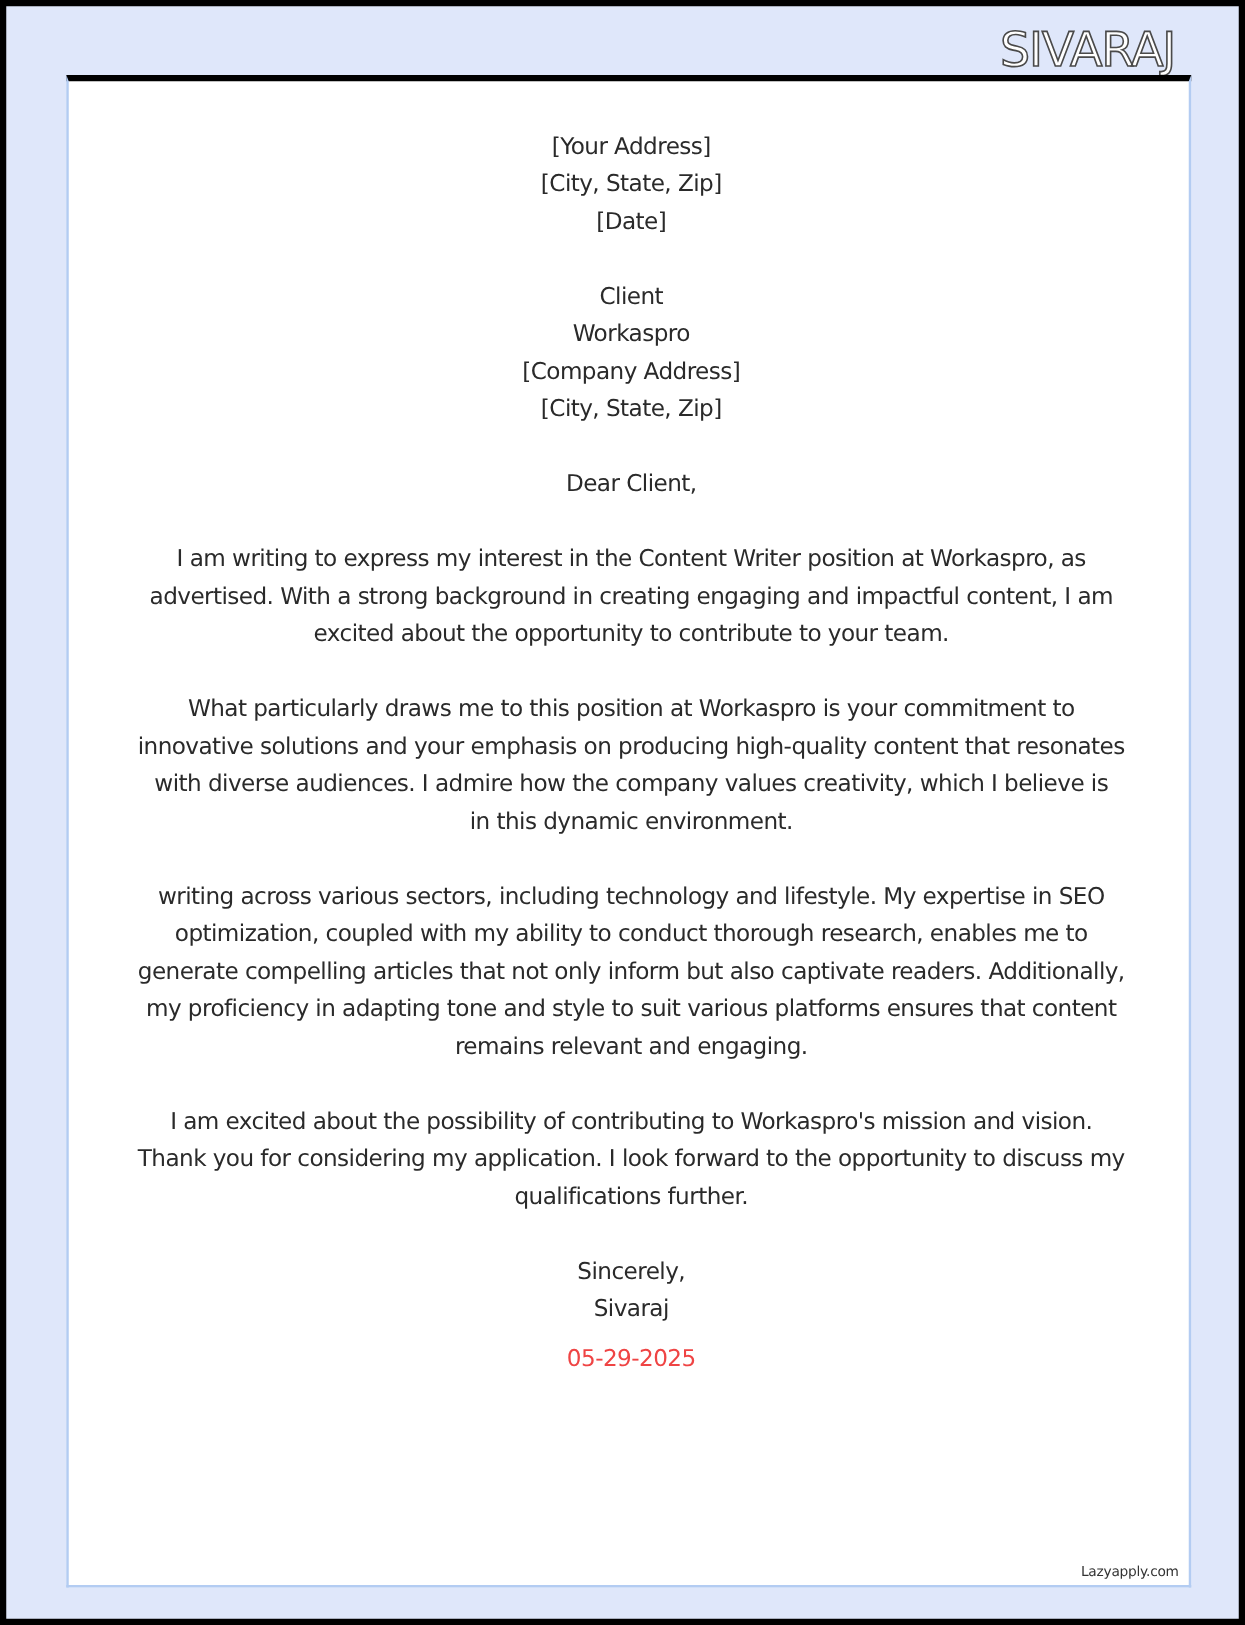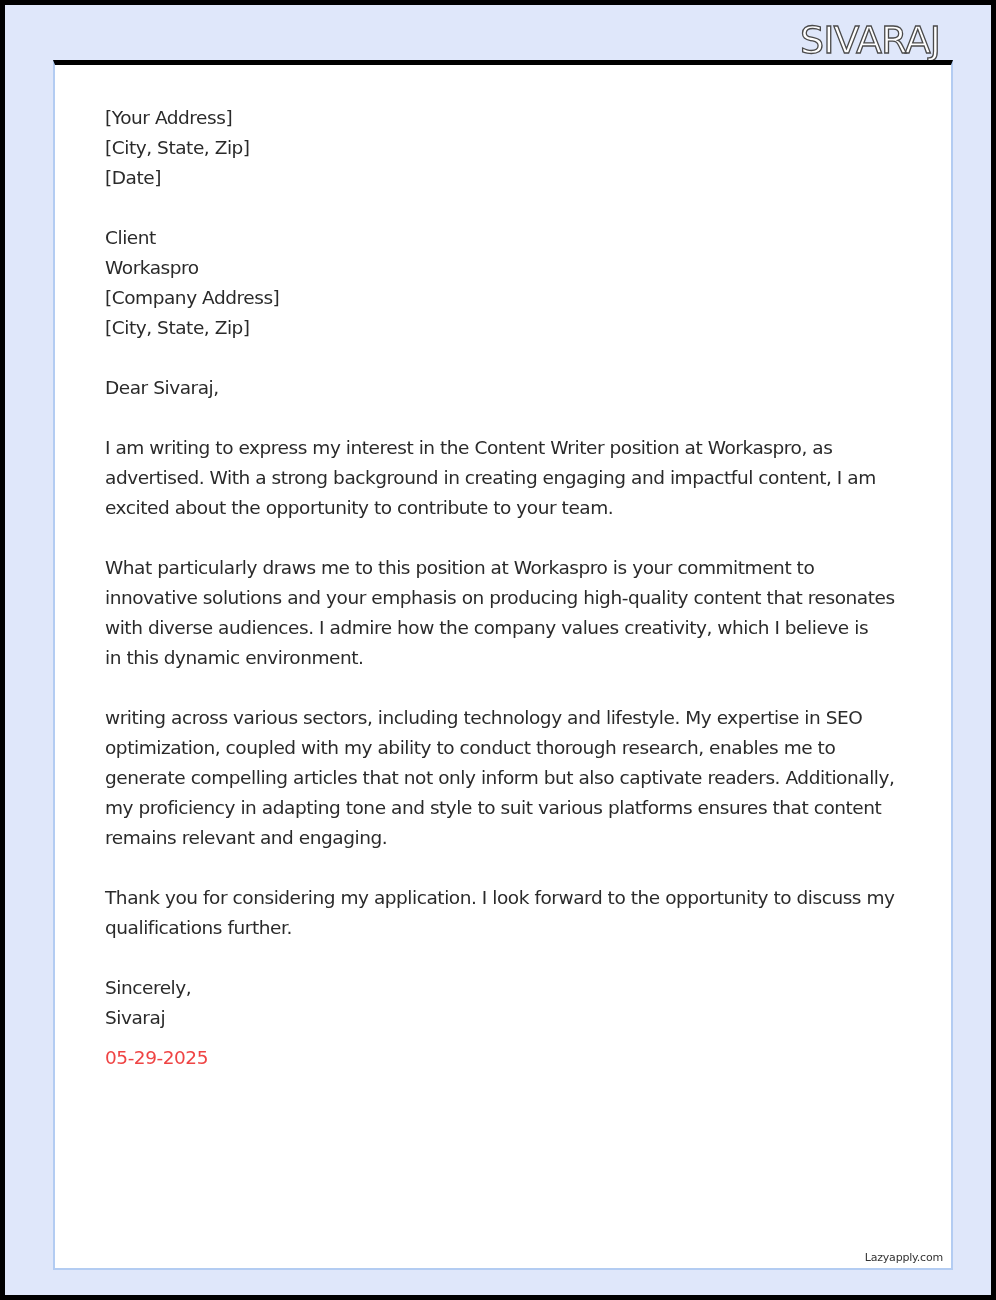--- a/index.html
+++ b/index.html
@@ -39,20 +39,21 @@
       left: 48px;
       top: 55px;
       width: 896px;
       height: 1203px;
       background: #ffffff;
       border-left: 2px solid #b3ccf2;
       border-right: 2px solid #b3ccf2;
       border-bottom: 2px solid #b3ccf2;
       border-top: 5px solid #000000;
       box-sizing: content-box;
+      text-align: center;
     }
     .letter {
       position: absolute;
       left: 50px;
       top: 38px;
       width: 800px;
       font-size: 18.5px;
       line-height: 30px;
       color: #2a2a2a;
       letter-spacing: -0.45px;
@@ -104,21 +105,21 @@
       </div>
 
       <div class="block">
         <span class="line">Client</span>
         <span class="line">Workaspro</span>
         <span class="line">[Company Address]</span>
         <span class="line">[City, State, Zip]</span>
       </div>
 
       <div class="block">
-        <span class="line">Dear Sivaraj,</span>
+        <span class="line">Dear Client,</span>
       </div>
 
       <p class="para">
         <span class="line">I am writing to express my interest in the Content Writer position at Workaspro, as</span>
         <span class="line">advertised. With a strong background in creating engaging and impactful content, I am</span>
         <span class="line">excited about the opportunity to contribute to your team.</span>
       </p>
 
       <p class="para">
         <span class="line">What particularly draws me to this position at Workaspro is your commitment to</span>
@@ -129,20 +130,21 @@
 
       <p class="para">
         <span class="line">writing across various sectors, including technology and lifestyle. My expertise in SEO</span>
         <span class="line">optimization, coupled with my ability to conduct thorough research, enables me to</span>
         <span class="line">generate compelling articles that not only inform but also captivate readers. Additionally,</span>
         <span class="line">my proficiency in adapting tone and style to suit various platforms ensures that content</span>
         <span class="line">remains relevant and engaging.</span>
       </p>
 
       <p class="para">
+        <span class="line">I am excited about the possibility of contributing to Workaspro's mission and vision.</span>
         <span class="line">Thank you for considering my application. I look forward to the opportunity to discuss my</span>
         <span class="line">qualifications further.</span>
       </p>
 
       <div>
         <span class="line">Sincerely,</span>
         <span class="line">Sivaraj</span>
         <span class="sig-date">05-29-2025</span>
       </div>
     </div>

